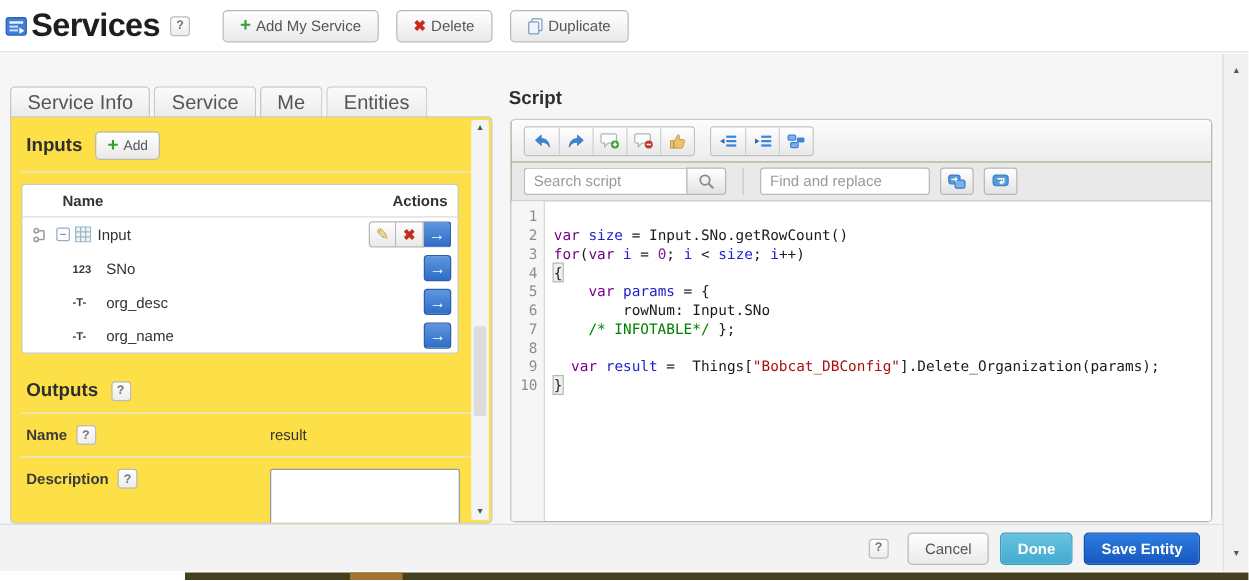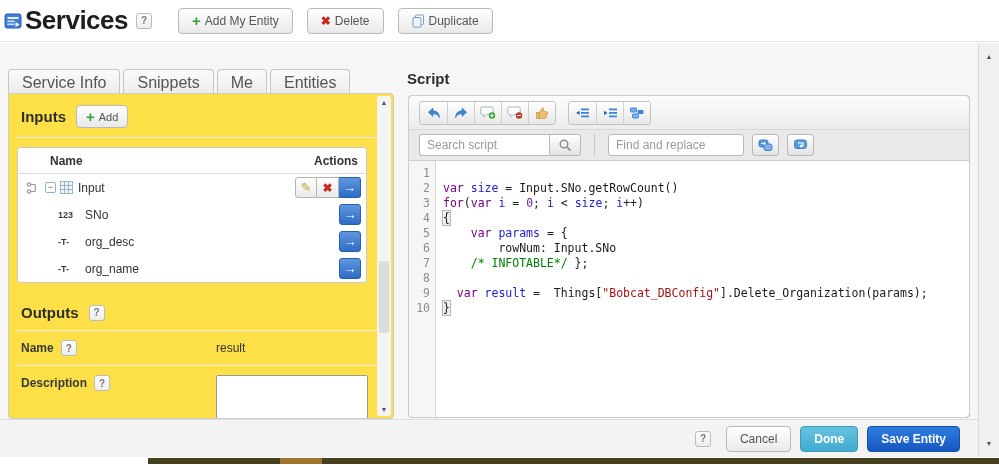--- a/index.html
+++ b/index.html
@@ -129,41 +129,41 @@
       <rect x="3.5" y="5" width="11" height="2" fill="#fff" opacity="0.9"></rect>
       <rect x="3.5" y="8.5" width="7" height="1.6" fill="#cfe2f8"></rect>
       <rect x="3.5" y="11.5" width="7" height="1.6" fill="#cfe2f8"></rect>
       <path d="M11.5 10 l4 2.5 -4 2.5 z" fill="#fff"></path>
     </svg>
     <span class="page-title">Services</span>
     <span class="help-badge">?</span>
     <div class="hdr-buttons">
       <button class="btn">
         <span class="plus-glyph">+</span>
-        <span>Add My Entity</span>
+        <span>Add My Service</span>
       </button>
       <button class="btn">
         <span class="x-glyph">✖</span>
         <span>Delete</span>
       </button>
       <button class="btn">
         <svg width="13" height="14" viewBox="0 0 13 14">
           <rect x="3.5" y="1" width="8" height="9.5" rx="1" fill="#fff" stroke="#7a9cc0"></rect>
           <rect x="1" y="3.5" width="8" height="9.5" rx="1" fill="#eef4fb" stroke="#7a9cc0"></rect>
         </svg>
         <span>Duplicate</span>
       </button>
     </div>
   </div>
 
   <div class="content">
 
     <div class="tab-bar">
         <div class="tab">Service Info</div>
-        <div class="tab">Snippets</div>
+        <div class="tab">Service</div>
         <div class="tab">Me</div>
         <div class="tab">Entities</div>
       </div>
 
     <div class="left-card">
 
       <div class="section-head">
         <span class="section-title">Inputs</span>
         <button class="btn btn-small">
           <span class="plus-glyph">+</span>

